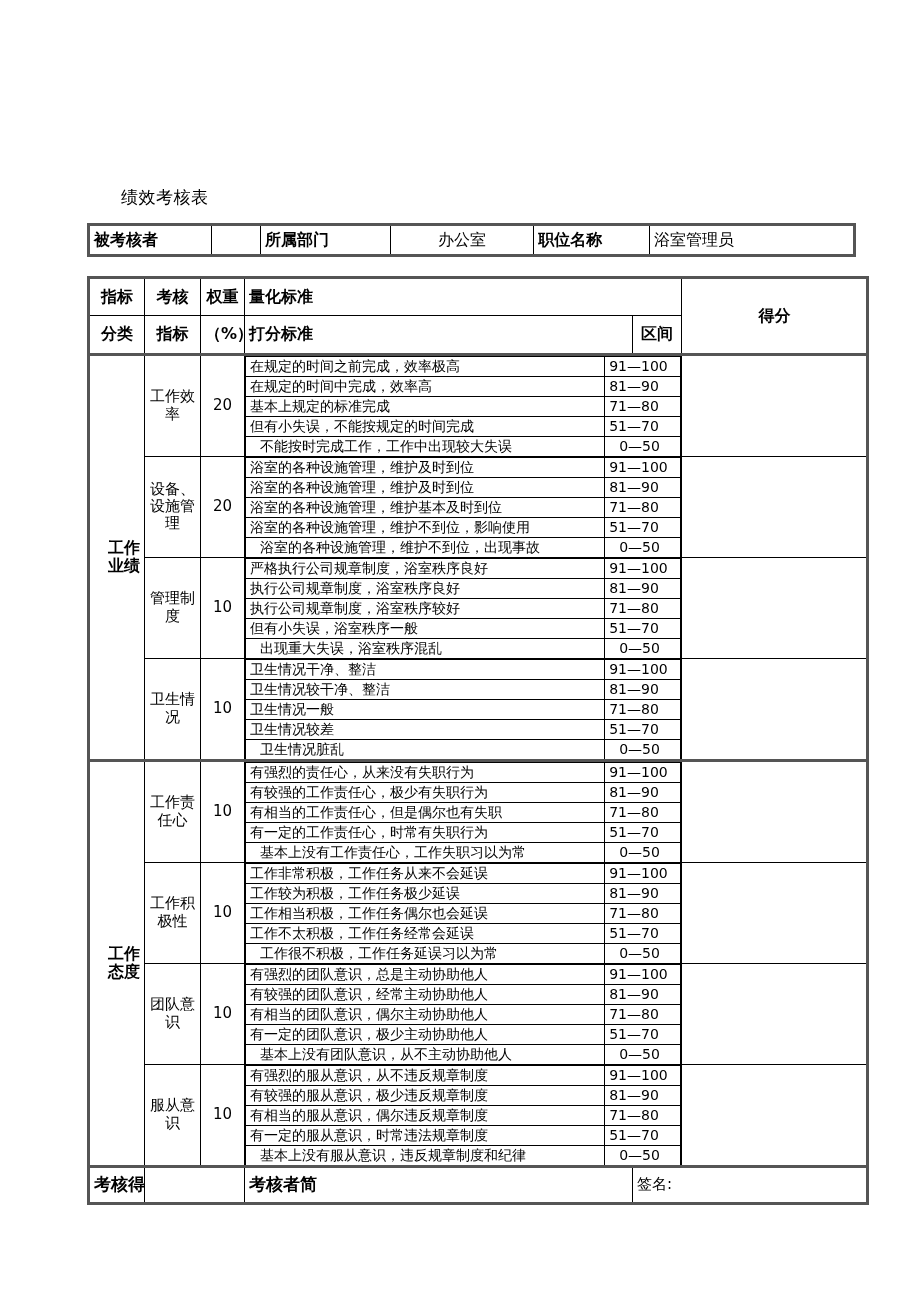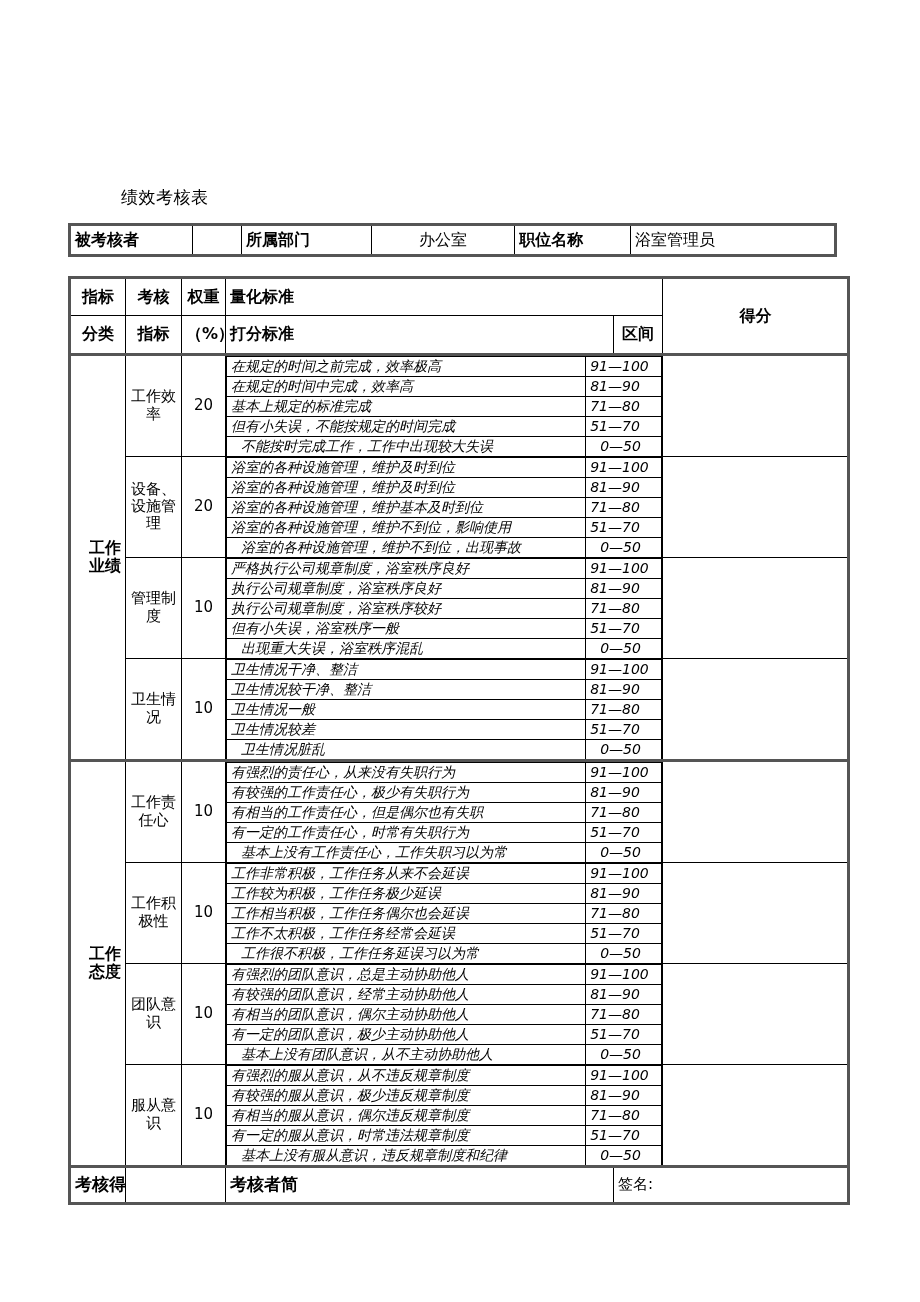--- a/index.html
+++ b/index.html
@@ -26,21 +26,21 @@
     position: absolute;
     left: 121px;
     top: 186px;
     font-size: 17px;
     letter-spacing: 0.5px;
     color: #000;
     white-space: nowrap;
   }
   table.sheet {
     position: absolute;
-    left: 68px;
+    left: 87px;
     top: 223px;
     width: 769px;
     border-collapse: collapse;
     table-layout: fixed;
     font-size: 15px;
   }
   table.sheet td {
     border: 1px solid #000;
     padding: 0 4px;
     vertical-align: middle;
@@ -100,21 +100,21 @@
     line-height: 1;
   }
   .crit tr:last-child td { border-bottom: 0; padding-left: 14px; }
   .crit td.desc { width: 318px; }
   .crit td.rng {
     width: 60px;
     border-left: 1px solid #000;
     text-align: left;
     padding-left: 4px;
   }
-  .blockcell { padding: 0 !important; vertical-align: top; font-style: italic; }
+  .blockcell { padding: 0 !important; vertical-align: top; }
   .sep-heavy { border-top: 3px solid #555 !important; }
   .botrow td {
     height: 34px;
     font-size: 17px;
     font-weight: bold;
     white-space: nowrap;
   }
   .botrow td.sig { font-weight: normal; font-size: 15px; }
   .hdrmerge { vertical-align: top; padding-top: 3px; }
 </style>

